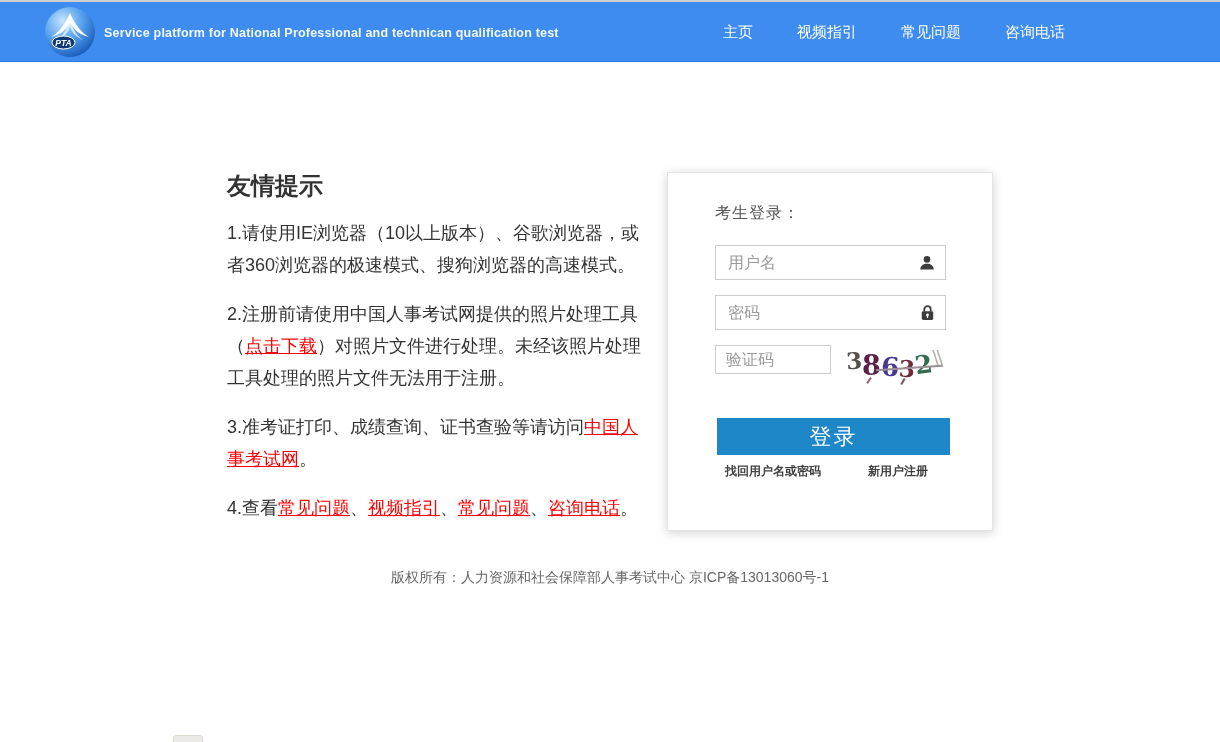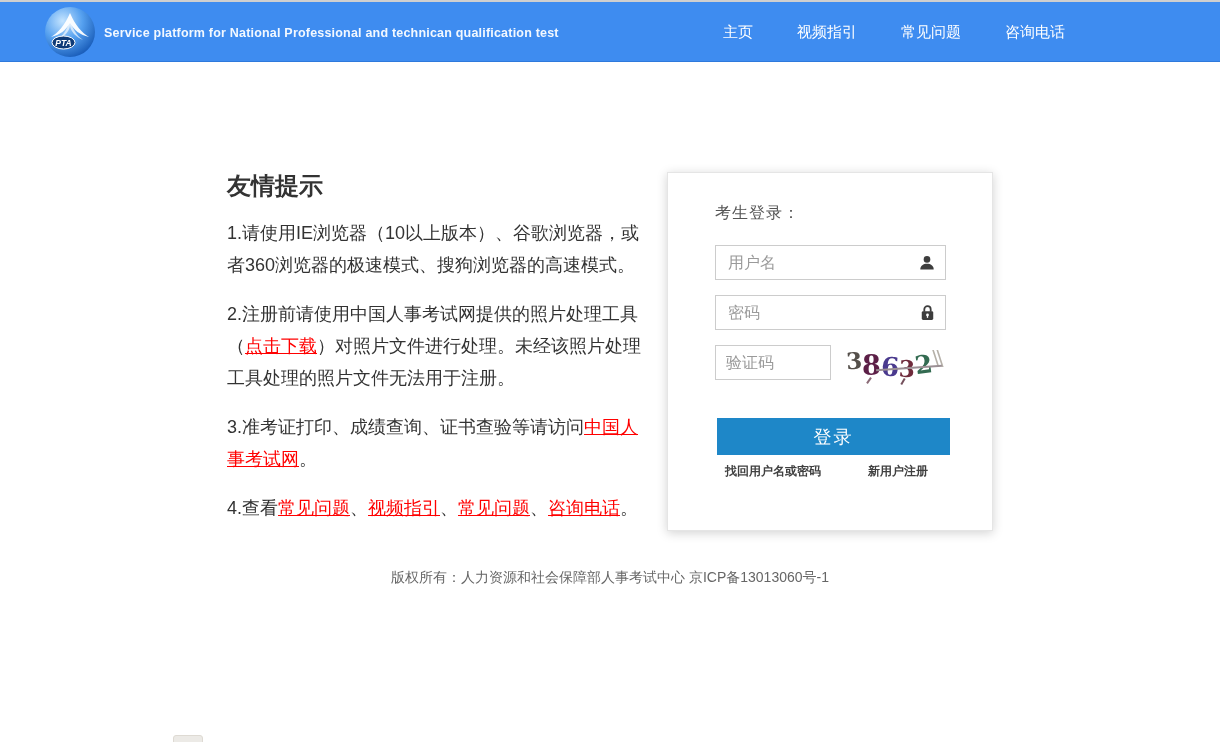--- a/index.html
+++ b/index.html
@@ -76,21 +76,21 @@
     font-size: 16px; color: #333; padding: 0 34px 0 12px; outline: none;
     font-family: "Liberation Sans", sans-serif;
   }
   .field input::placeholder, .cap-input::placeholder { color: #9a9a9a; opacity: 1; }
   .ficon {
     position: absolute; right: 10px; top: 50%; transform: translateY(-50%);
     width: 18px; height: 18px; display: flex; align-items: center; justify-content: center;
   }
   .captcha-row { display: flex; align-items: flex-start; }
   .cap-input {
-    width: 116px; height: 35px; border: 1px solid #ccc; font-size: 16px;
+    width: 116px; height: 29px; border: 1px solid #ccc; font-size: 16px;
     color: #333; padding: 0 10px; outline: none;
     font-family: "Liberation Sans", sans-serif;
   }
   .cap {
     position: relative; margin-left: 15px; width: 100px; height: 36px;
     display: flex; align-items: flex-start; cursor: pointer; margin-top: 1px;
     font-family: "DejaVu Serif", serif; font-weight: bold;
   }
   .cap .cd { display: inline-block; line-height: 1; }
   .cap .cd:nth-child(1) { font-size: 23px; transform: rotate(-4deg) translateY(3px); }
@@ -106,21 +106,21 @@
   .cap::before {
     content: ""; position: absolute; left: 22px; top: 31px; width: 2px; height: 7px;
     background: #8b6b77; transform: rotate(35deg);
   }
   .cap::after {
     content: ""; position: absolute; left: 56px; top: 32px; width: 2px; height: 7px;
     background: #74505c; transform: rotate(30deg);
   }
   .login-btn {
     display: block; width: 233px; height: 37px; margin: 36px 0 4px 2px;
-    background: #1e87c8; color: #fff; font-size: 18px; border: none;
+    background: #1e87c8; color: #fff; font-size: 22px; border: none;
     cursor: pointer; font-family: "Liberation Sans", sans-serif; letter-spacing: 2px;
   }
   .panel-links {
     display: flex; justify-content: space-between; margin: 8px 18px 0 10px;
   }
   .panel-links a {
     color: #404040; font-size: 12px; text-decoration: none; cursor: pointer;
     font-weight: bold; white-space: nowrap;
   }
 

